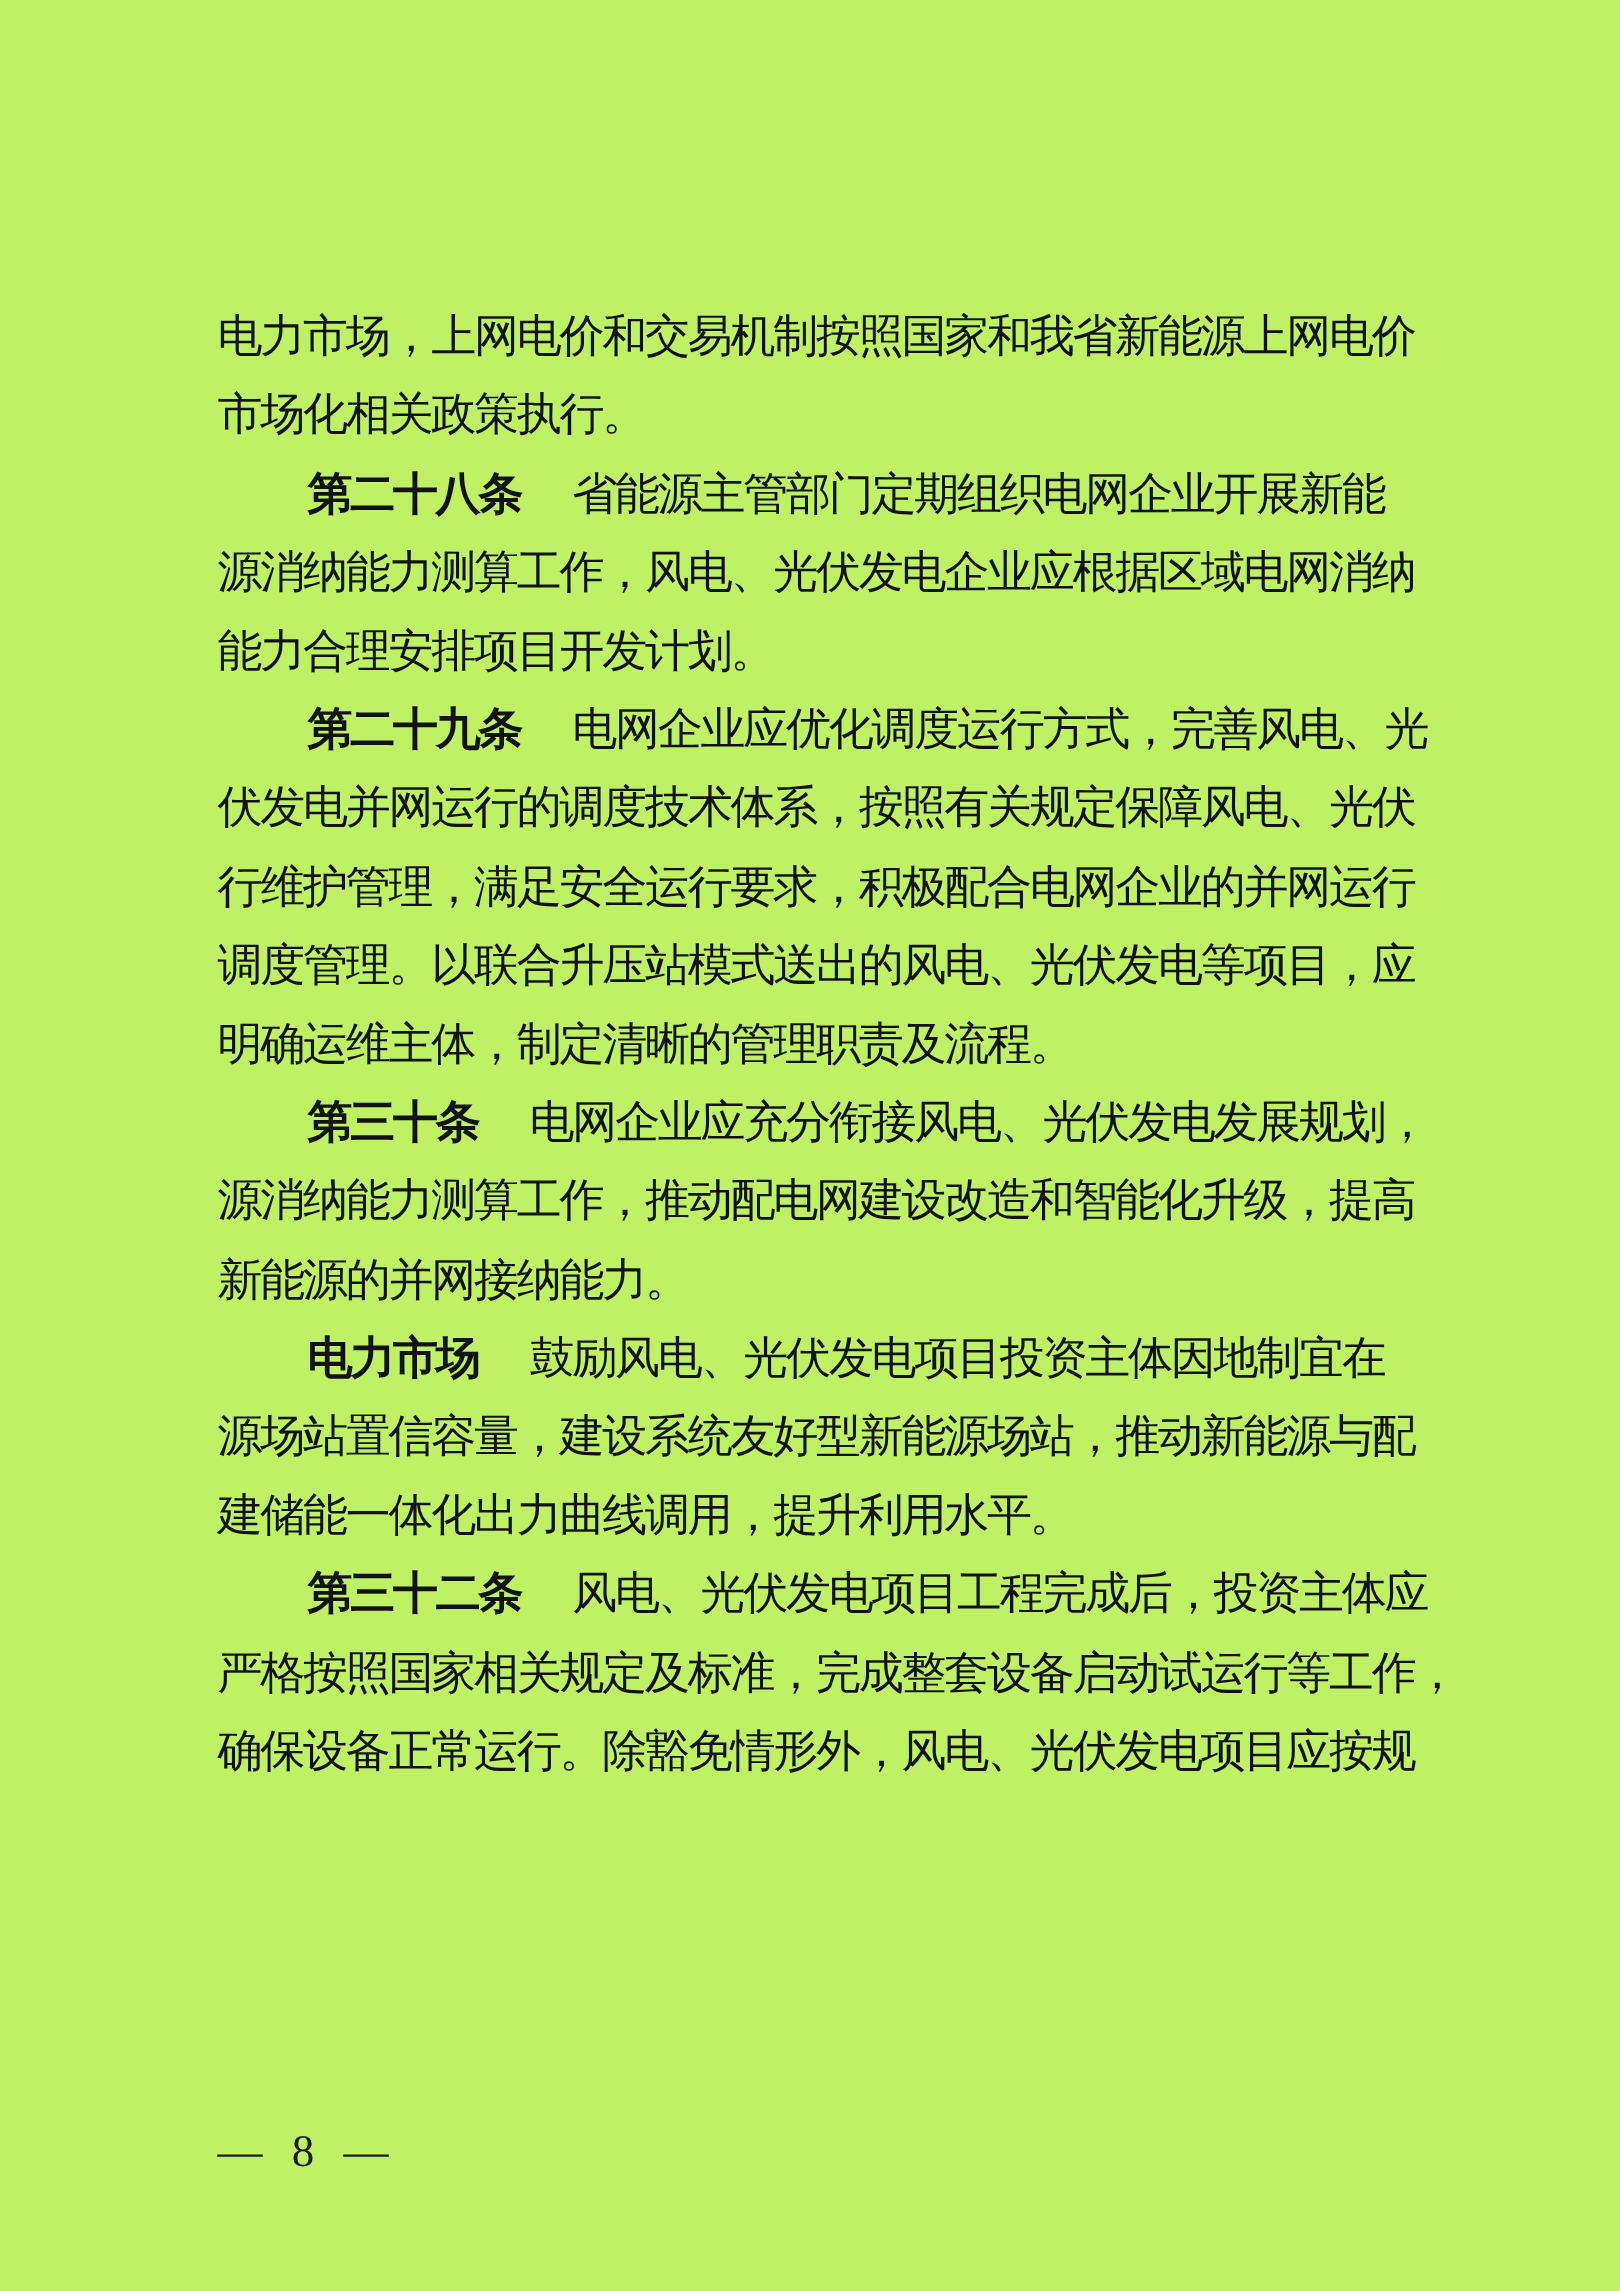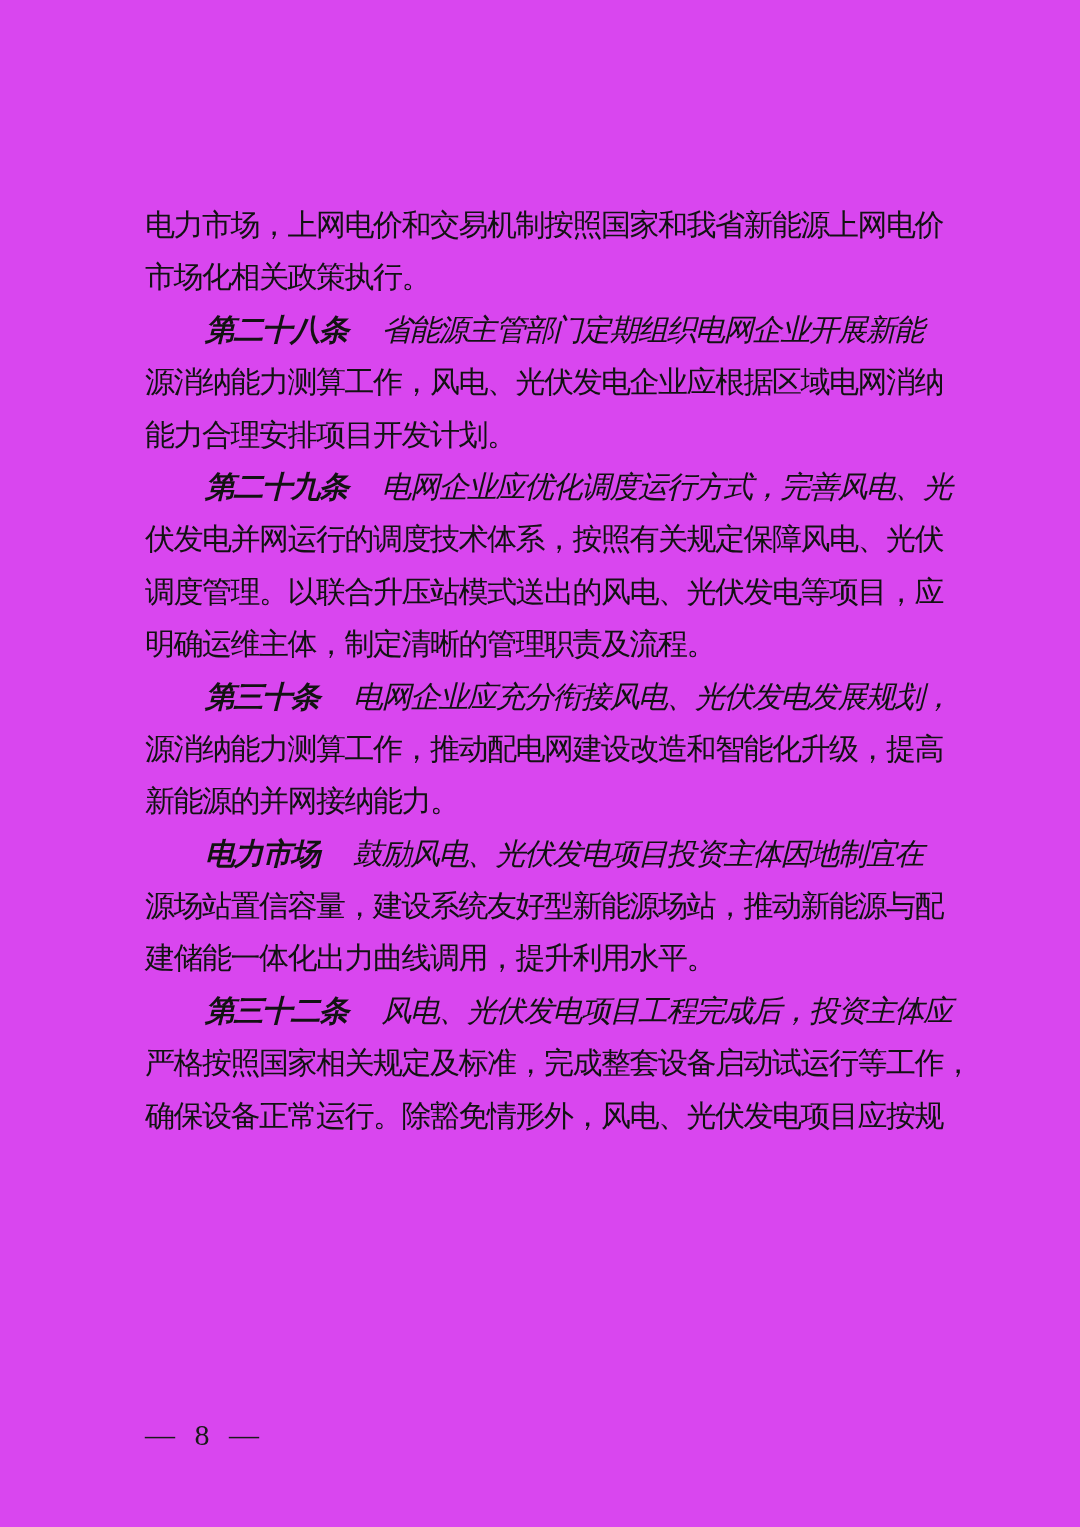--- a/index.html
+++ b/index.html
@@ -4,21 +4,21 @@
 <style>
   html, body {
     margin: 0;
     padding: 0;
     background: #ffffff;
   }
   .page {
     position: relative;
     width: 1080px;
     height: 1527px;
-    background: #d946ef;
+    background: #bef264;
     overflow: hidden;
     font-family: "Liberation Serif", "DejaVu Serif", serif;
     color: #121212;
   }
   .doc-body {
     position: absolute;
     left: 145px;
     top: 199px;
     width: 810px;
   }
@@ -29,21 +29,20 @@
   .line {
     display: block;
     height: 52.4px;
     line-height: 52.4px;
     font-size: 30px;
     letter-spacing: -1.5px;
     white-space: nowrap;
   }
   .line.indent {
     text-indent: 60px;
-    font-style: italic;
   }
   .article-no {
     font-weight: 700;
     margin-right: 34px;
   }
   .page-footer {
     position: absolute;
     left: 145px;
     top: 1412px;
     height: 46px;
@@ -67,20 +66,21 @@
 
     <p class="para">
       <span class="line indent"><span class="article-no">第二十八条</span><span>省能源主管部门定期组织电网企业开展新能</span></span>
       <span class="line">源消纳能力测算工作，风电、光伏发电企业应根据区域电网消纳</span>
       <span class="line">能力合理安排项目开发计划。</span>
     </p>
 
     <p class="para">
       <span class="line indent"><span class="article-no">第二十九条</span><span>电网企业应优化调度运行方式，完善风电、光</span></span>
       <span class="line">伏发电并网运行的调度技术体系，按照有关规定保障风电、光伏</span>
+      <span class="line">行维护管理，满足安全运行要求，积极配合电网企业的并网运行</span>
       <span class="line">调度管理。以联合升压站模式送出的风电、光伏发电等项目，应</span>
       <span class="line">明确运维主体，制定清晰的管理职责及流程。</span>
     </p>
 
     <p class="para">
       <span class="line indent"><span class="article-no">第三十条</span><span>电网企业应充分衔接风电、光伏发电发展规划，</span></span>
       <span class="line">源消纳能力测算工作，推动配电网建设改造和智能化升级，提高</span>
       <span class="line">新能源的并网接纳能力。</span>
     </p>
 

